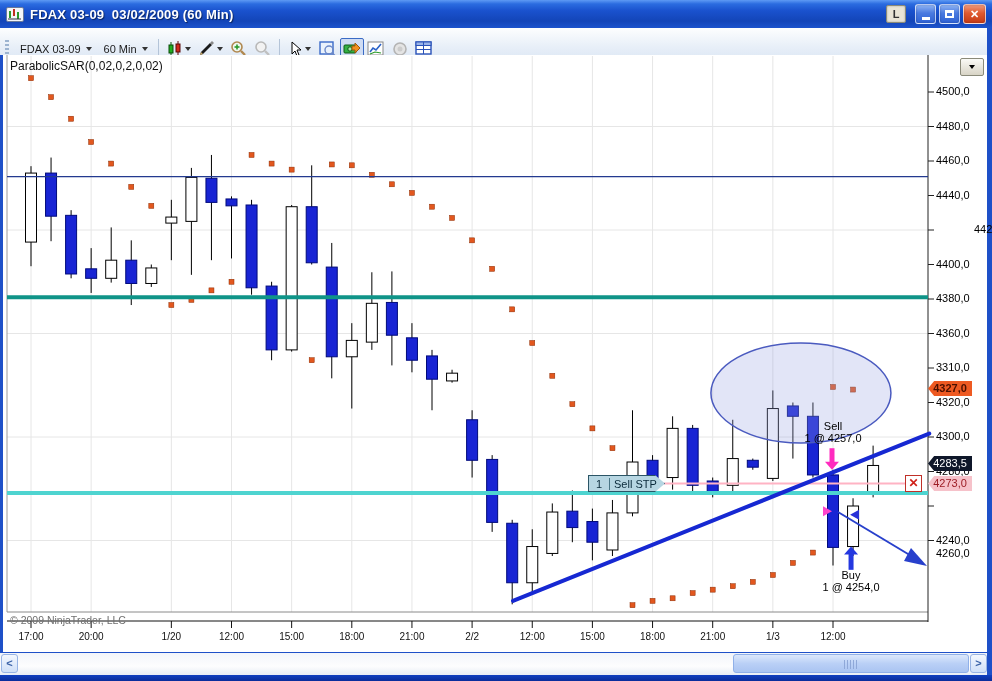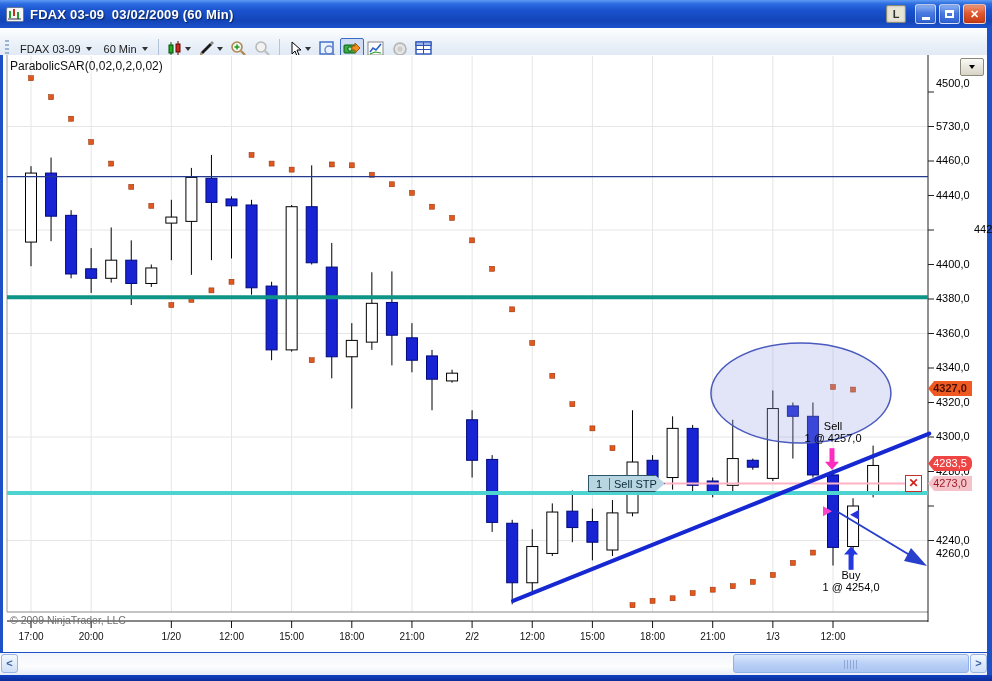--- a/index.html
+++ b/index.html
@@ -49,21 +49,21 @@
 
   .panel-dd-btn { position:absolute; left:960px; top:58px; width:24px; height:18px;
     background:linear-gradient(180deg,#fafaf6 0%,#d8d4c6 100%); border:1px solid #8a8a7a; border-radius:2px;
     display:flex; align-items:center; justify-content:center; }
   .panel-dd-btn .dd-arrow { border-top-color:#000; }
 
   
   .badge { position:absolute; left:928px; width:44px; height:15px; font-size:11px; line-height:15px;
     text-align:center; clip-path:polygon(14% 0, 100% 0, 100% 100%, 14% 100%, 0 50%); }
   .badge.b-4327 { top:381px; background:#ee5a22; color:#4a1000; font-weight:bold; }
-  .badge.b-last { top:456px; background:#ef4444; color:#fff;border-radius:6px; }
+  .badge.b-last { top:456px; background:#0f172a; color:#fff; }
   .badge.b-stop { top:476px; background:#f6c2ca; color:#9c1c24; }
 
   
   .stop-tag { position:absolute; left:588px; top:475px; width:77px; height:17px; background:#b7d6e2;
     clip-path:polygon(0 0, 87% 0, 100% 50%, 87% 100%, 0 100%);
     border:1px solid #2b5566; display:flex; align-items:center; font-size:11px; color:#0a2a3a; }
   .stop-tag .qty { width:21px; text-align:center; border-right:1px solid #4a7686; }
   .stop-tag .lbl { padding-left:4px; }
   .stop-close { position:absolute; left:905px; top:475px; width:17px; height:17px; background:#fff;
     border:1px solid #c03028; color:#d02018; font-size:12px; font-weight:bold; line-height:15px; text-align:center; }
@@ -400,29 +400,29 @@
       <line x1="833" y1="621" x2="833" y2="628" stroke="#111"></line>
     </svg>
 
   <div class="indicator-label">ParabolicSAR(0,02,0,2,0,02)</div>
 
   <div class="panel-dd-btn">
     <span class="dd-arrow"></span>
   </div>
 
   <div id="y-axis">
-      <div class="ytick-label" style="top: 77px;">4500,0</div>
-      <div class="ytick-label" style="top: 119.5px;">5730,0</div>
+      <div class="ytick-label" style="top: 85px;">4500,0</div>
+      <div class="ytick-label" style="top: 119.5px;">4480,0</div>
       <div class="ytick-label" style="top: 154px;">4460,0</div>
       <div class="ytick-label" style="top: 188.5px;">4440,0</div>
       <div class="ytick-label" style="top: 223px; margin-left: 38px;">4420,0</div>
       <div class="ytick-label" style="top: 257.5px;">4400,0</div>
       <div class="ytick-label" style="top: 292px;">4380,0</div>
       <div class="ytick-label" style="top: 326.5px;">4360,0</div>
-      <div class="ytick-label" style="top: 361px;">4340,0</div>
+      <div class="ytick-label" style="top: 361px;">3310,0</div>
       <div class="ytick-label" style="top: 395.5px;">4320,0</div>
       <div class="ytick-label" style="top: 430px;">4300,0</div>
       <div class="ytick-label" style="top: 464.5px;">4280,0</div>
       <div class="ytick-label" style="top: 499px; margin-top: 48px;">4260,0</div>
       <div class="ytick-label" style="top: 533.5px;">4240,0</div>
     </div>
 
   <div id="x-axis">
       <div class="xtick-label" style="left: 31px;">17:00</div>
       <div class="xtick-label" style="left: 91.15px;">20:00</div>

